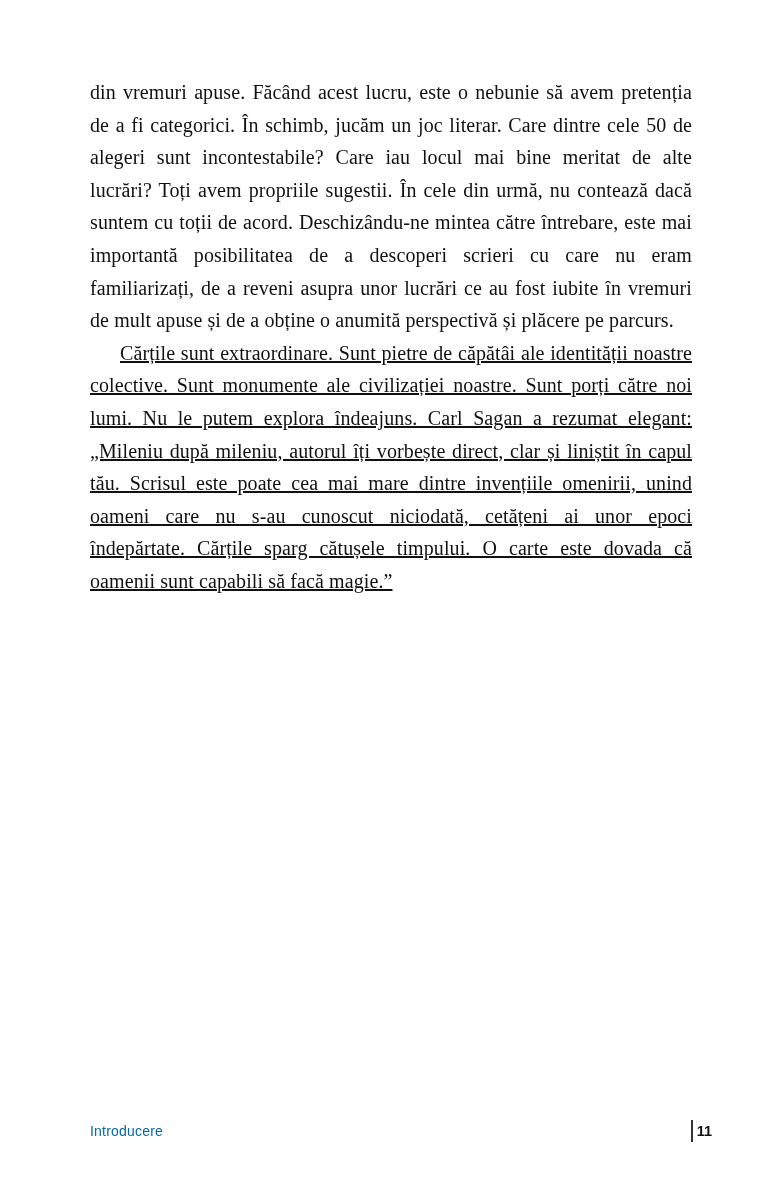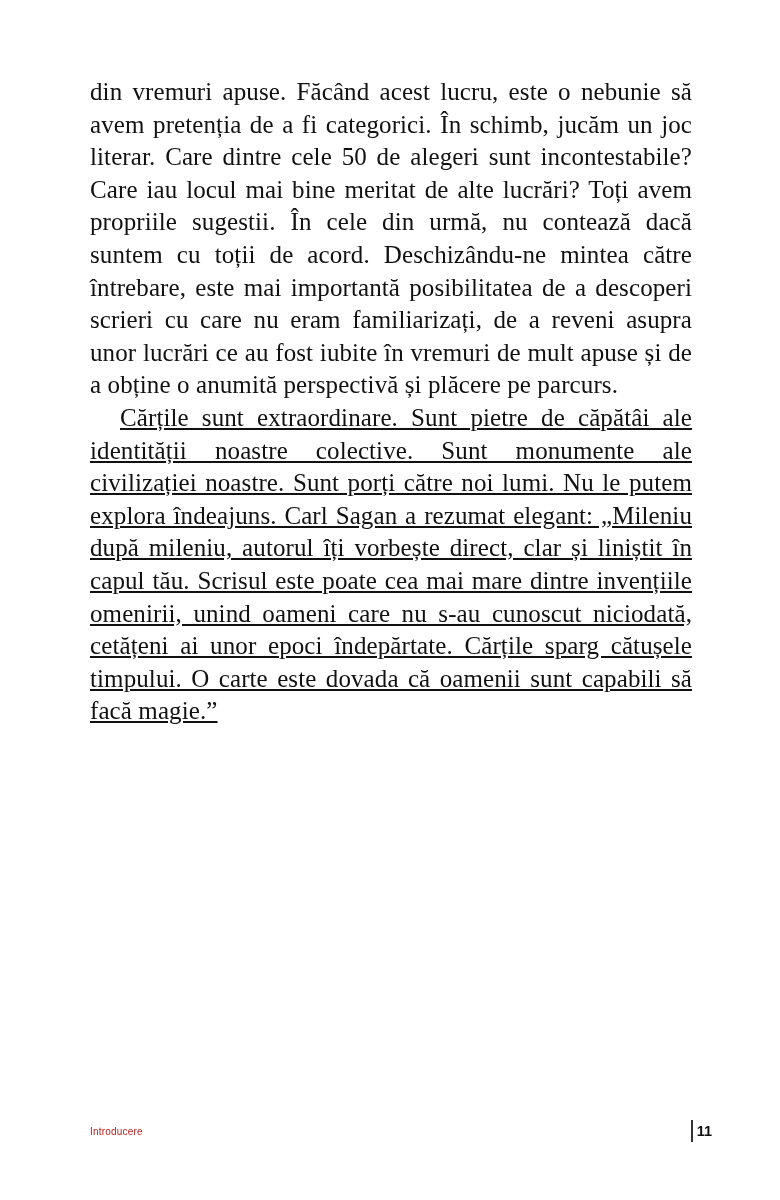--- a/index.html
+++ b/index.html
@@ -13,43 +13,43 @@
     background: #ffffff;
     overflow: hidden;
   }
 
   .text-block {
     position: absolute;
     top: 76px;
     left: 90px;
     width: 602px;
     color: #111111;
-    font-size: 25px;
+    font-size: 20px;
     line-height: 32.6px;
     text-align: justify;
     letter-spacing: 0.1px;
   }
 
   .para { margin: 0; }
   .para + .para { text-indent: 30px; text-decoration: underline; }
 
   .footer {
     position: absolute;
     left: 90px;
     right: 68px;
     bottom: 58px;
     display: flex;
     justify-content: space-between;
     align-items: center;
   }
 
   .footer-section {
     font-family: "Liberation Sans", sans-serif;
-    font-size: 10px;
-    color: #b91c1c;
+    font-size: 14px;
+    color: #0369a1;
     letter-spacing: 0.2px;
   }
 
   .footer-page {
     display: flex;
     align-items: center;
     gap: 4px;
   }
 
   .footer-rule {

